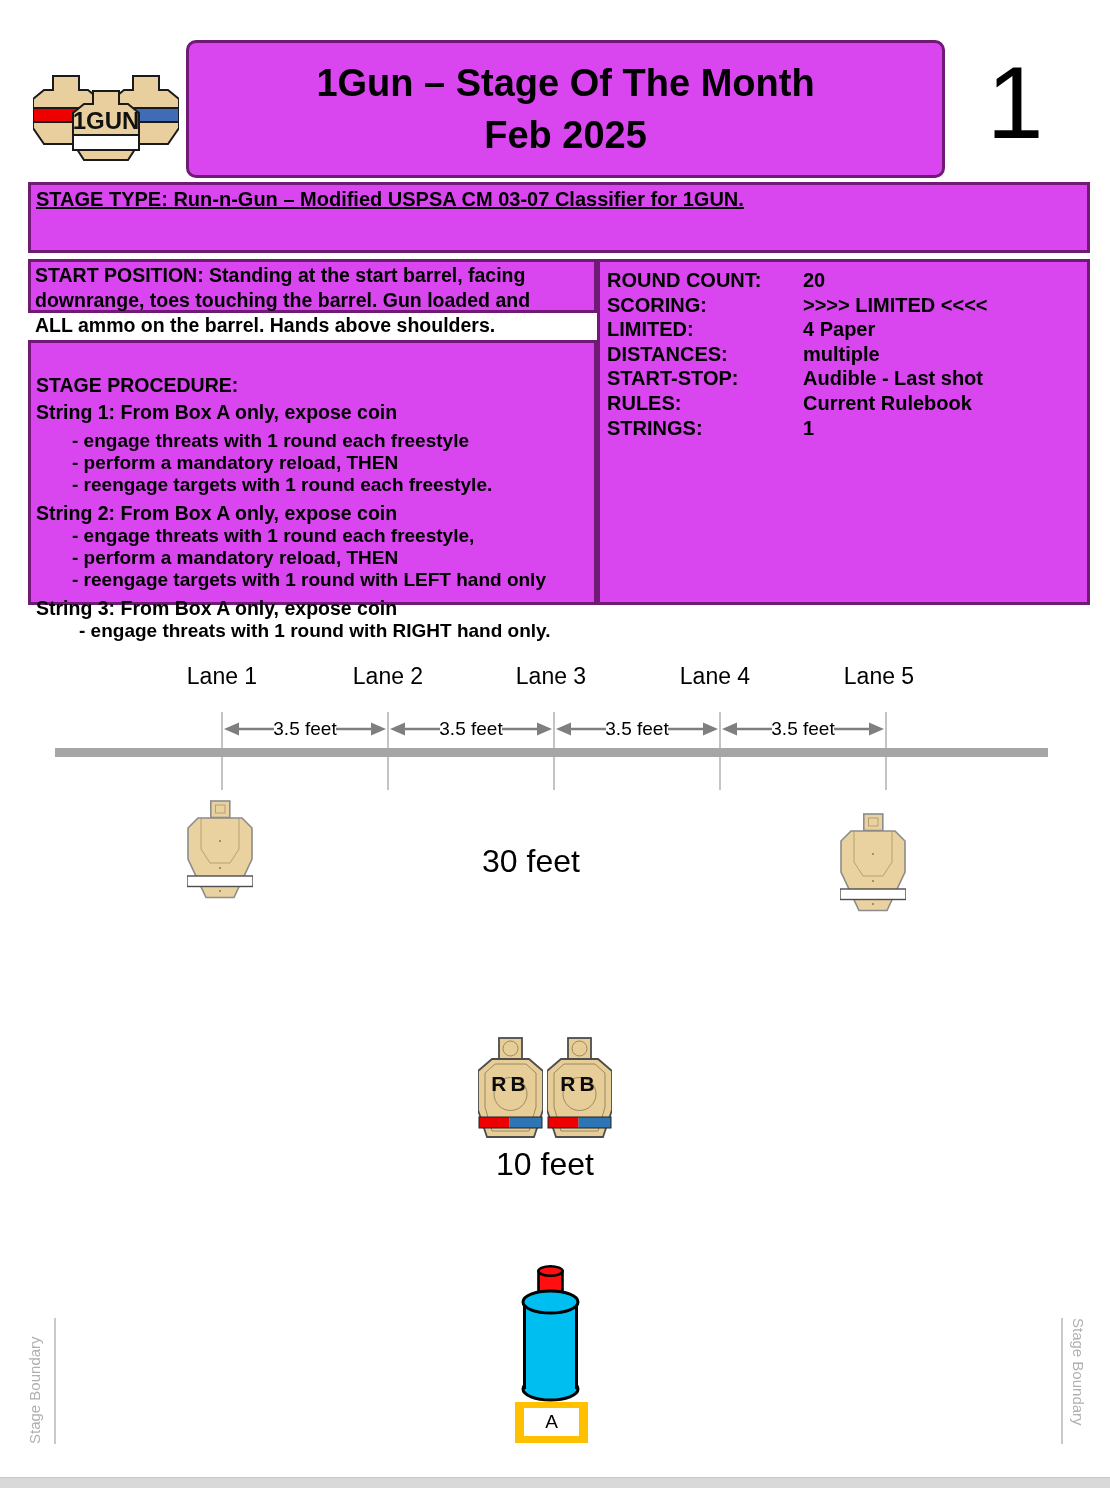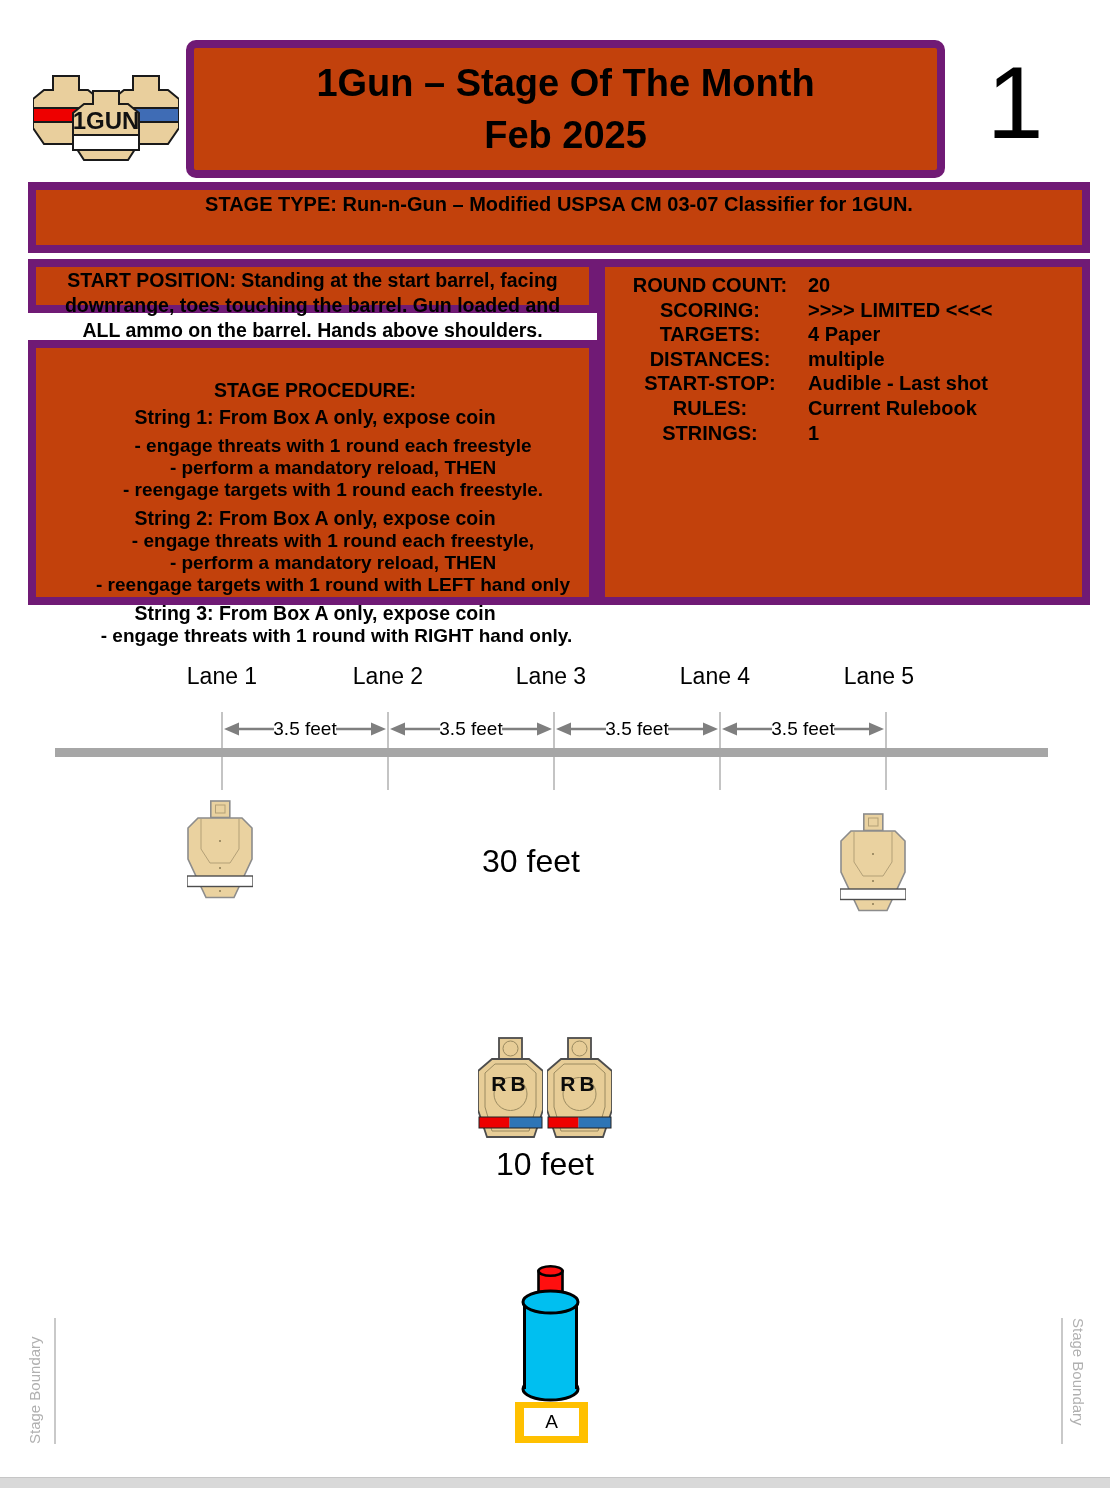--- a/index.html
+++ b/index.html
@@ -1,26 +1,26 @@
 <!DOCTYPE html>
 <html><head>
 <meta charset="utf-8">
 <style>
   html,body{margin:0;padding:0;background:#fff;}
   #page{position:relative;width:1110px;height:1488px;background:#ffffff;
         font-family:"Liberation Sans",sans-serif;color:#000;overflow:hidden;}
   .abs{position:absolute;}
-  .box{position:absolute;border:8px solid #701a75;box-sizing:border-box;background:#c2410c;text-align:center;}
+  .box{position:absolute;border:3px solid #701a75;box-sizing:border-box;background:#d946ef;}
   
   #title-box{left:186px;top:40px;width:759px;height:138px;border-radius:10px;
              display:flex;flex-direction:column;align-items:center;justify-content:center;}
   .title-line{font-size:38px;font-weight:bold;line-height:1.38;}
   #page-number{left:975px;top:52px;width:80px;text-align:center;font-size:102px;line-height:1;}
   
-  #stage-type-box{left:28px;top:182px;width:1062px;height:71px;padding:3px 5px;}
+  #stage-type-box{left:28px;top:182px;width:1062px;height:71px;padding:3px 5px;text-decoration:underline;}
   #stage-type-box .t{font-size:20px;font-weight:bold;}
   #start-pos-box{left:28px;top:259px;width:569px;height:54px;padding:1px 4px;}
   .sp-line{font-size:19.5px;font-weight:bold;line-height:25px;white-space:nowrap;}
   
   #info-box{left:597px;top:259px;width:493px;height:346px;padding:6px 0 16px 7px;}
   .info-row{display:flex;font-size:20px;font-weight:bold;line-height:24.6px;}
   .info-label{width:196px;flex:none;}
   
   #proc-box{left:28px;top:340px;width:569px;height:265px;padding:4px 0 0 5px;}
   .proc-title{font-size:19.5px;font-weight:bold;line-height:24px;margin-bottom:3px;margin-top:26px;}
@@ -96,21 +96,21 @@
   <div class="box" id="info-box">
     <div class="info-row">
       <span class="info-label">ROUND COUNT:</span>
       <span>20</span>
     </div>
     <div class="info-row">
       <span class="info-label">SCORING:</span>
       <span>&gt;&gt;&gt;&gt;  LIMITED  &lt;&lt;&lt;&lt;</span>
     </div>
     <div class="info-row">
-      <span class="info-label">TARGETS:</span>
+      <span class="info-label">LIMITED:</span>
       <span>4 Paper</span>
     </div>
     <div class="info-row">
       <span class="info-label">DISTANCES:</span>
       <span>multiple</span>
     </div>
     <div class="info-row">
       <span class="info-label">START-STOP:</span>
       <span>Audible - Last shot</span>
     </div>

